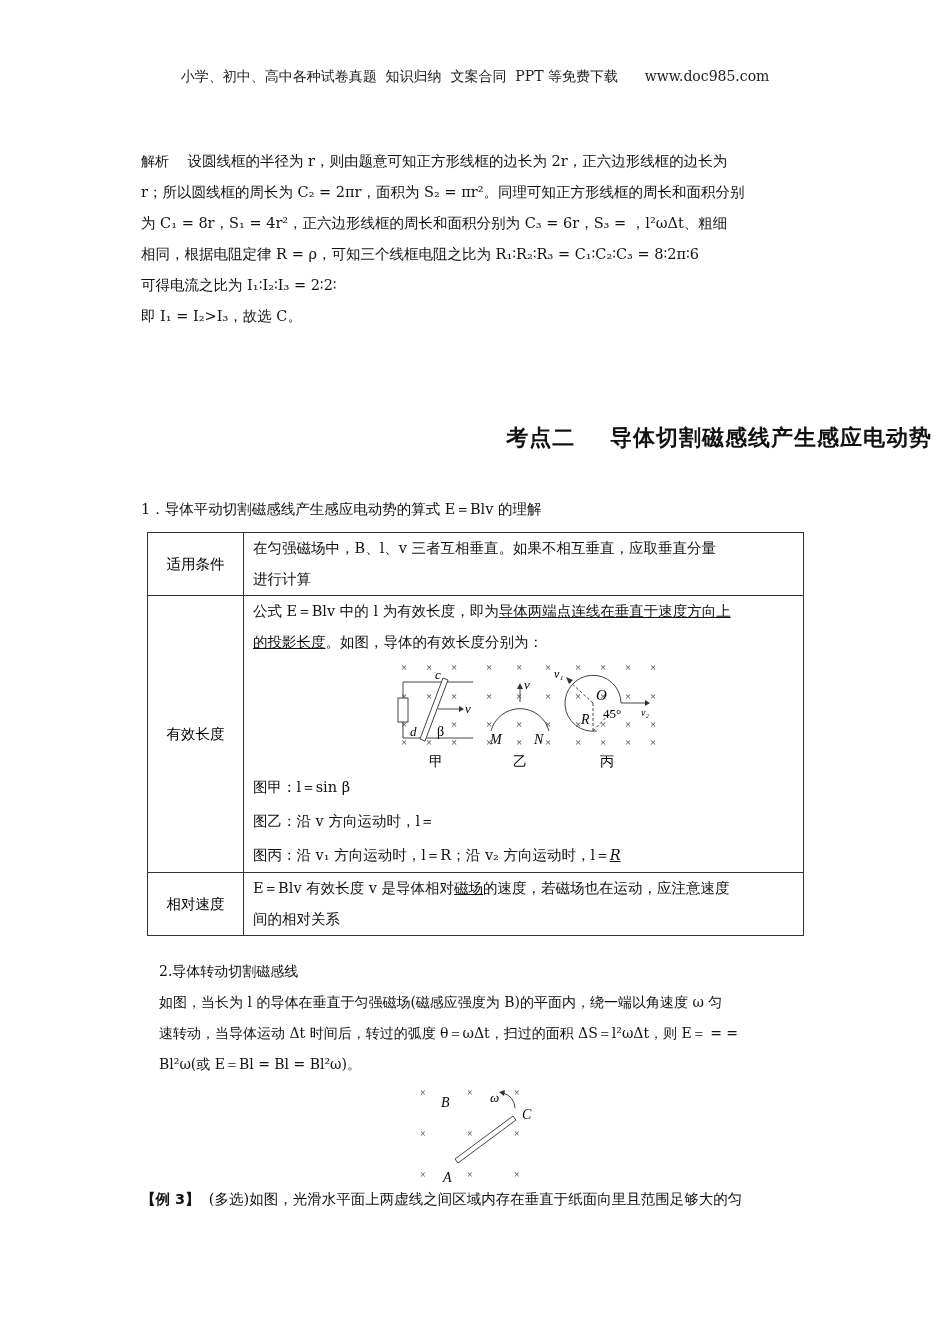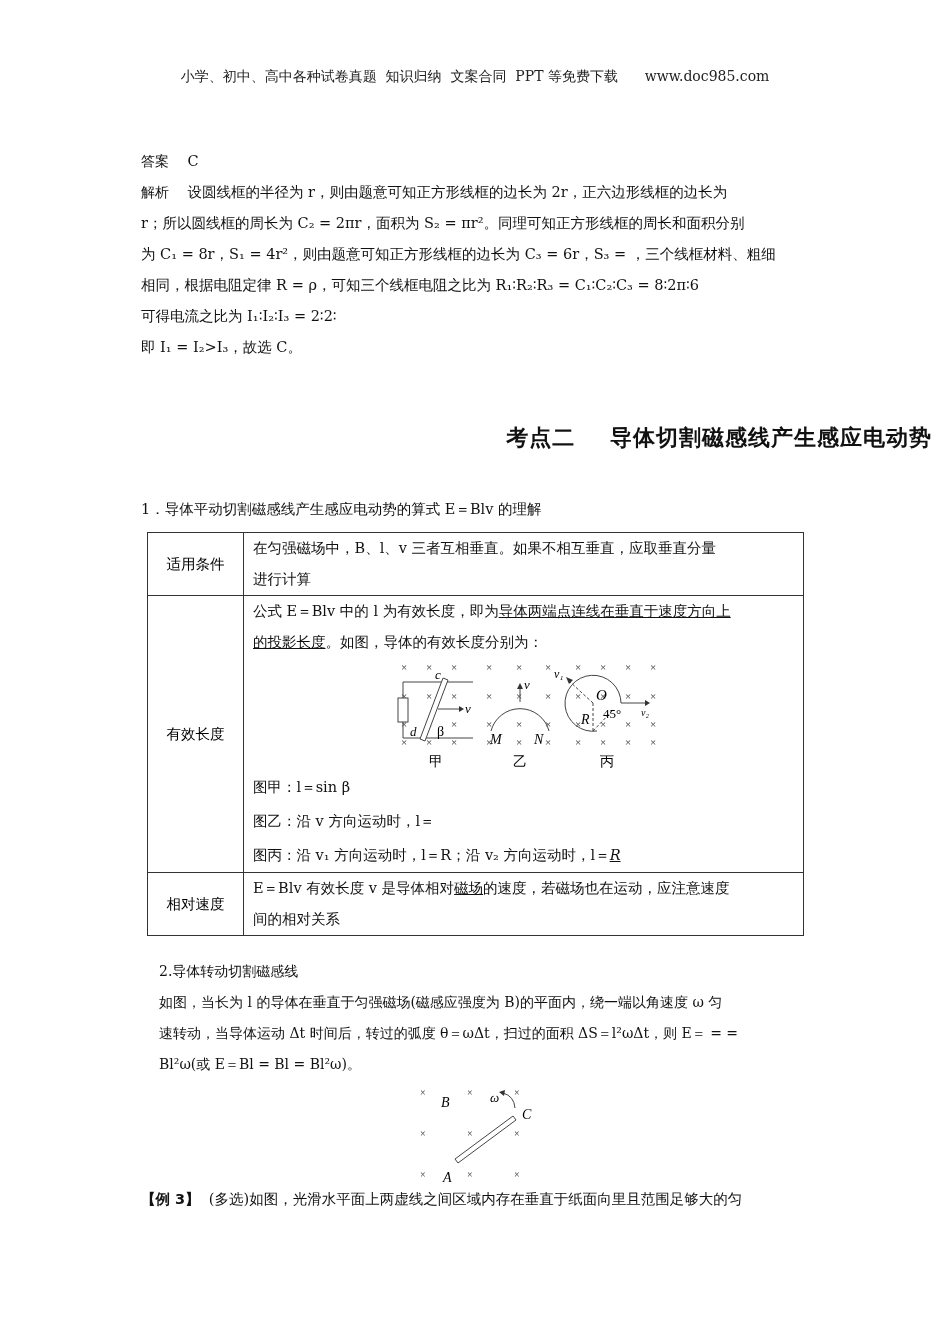--- a/index.html
+++ b/index.html
@@ -40,29 +40,25 @@
   .example b { font-family: "DejaVu Sans", "Liberation Sans", sans-serif; }
   svg text { font-family: "Liberation Serif", "DejaVu Serif", serif; }
 </style>
 </head>
 <body>
 
 <div class="abs header"><span>小学、初中、高中各种试卷真题  知识归纳  文案合同  PPT 等免费下载</span><span>      </span><span>www.doc985.com</span></div>
 
 <div class="abs para" style="top:146px;">
   <div class="line">
-    <span class="lbl">答案</span>&nbsp;&nbsp;&nbsp;
-    <span>C</span>
-  </div>
-  <div class="line">
     <span class="lbl">解析</span>&nbsp;&nbsp;&nbsp;
     <span>设圆线框的半径为 r，则由题意可知正方形线框的边长为 2r，正六边形线框的边长为</span>
   </div>
   <div class="line">r；所以圆线框的周长为 C₂ = 2πr，面积为 S₂ = πr²。同理可知正方形线框的周长和面积分别</div>
-  <div class="line">为 C₁ = 8r，S₁ = 4r²，则由题意可知正方形线框的边长为 C₃ = 6r，S₃ = ，三个线框材料、粗细</div>
+  <div class="line">为 C₁ = 8r，S₁ = 4r²，正六边形线框的周长和面积分别为 C₃ = 6r，S₃ = ，l²ωΔt、粗细</div>
   <div class="line">相同，根据电阻定律 R = ρ，可知三个线框电阻之比为 R₁∶R₂∶R₃ = C₁∶C₂∶C₃ = 8∶2π∶6</div>
   <div class="line">可得电流之比为 I₁∶I₂∶I₃ = 2∶2∶</div>
   <div class="line">即 I₁ = I₂&gt;I₃，故选 C。</div>
 </div>
 
 <div class="abs sec-title" style="white-space:pre;">考点二    导体切割磁感线产生感应电动势</div>
 
 <div class="abs item-title">1．导体平动切割磁感线产生感应电动势的算式 E＝Blv 的理解</div>
 
 <table class="kt">

